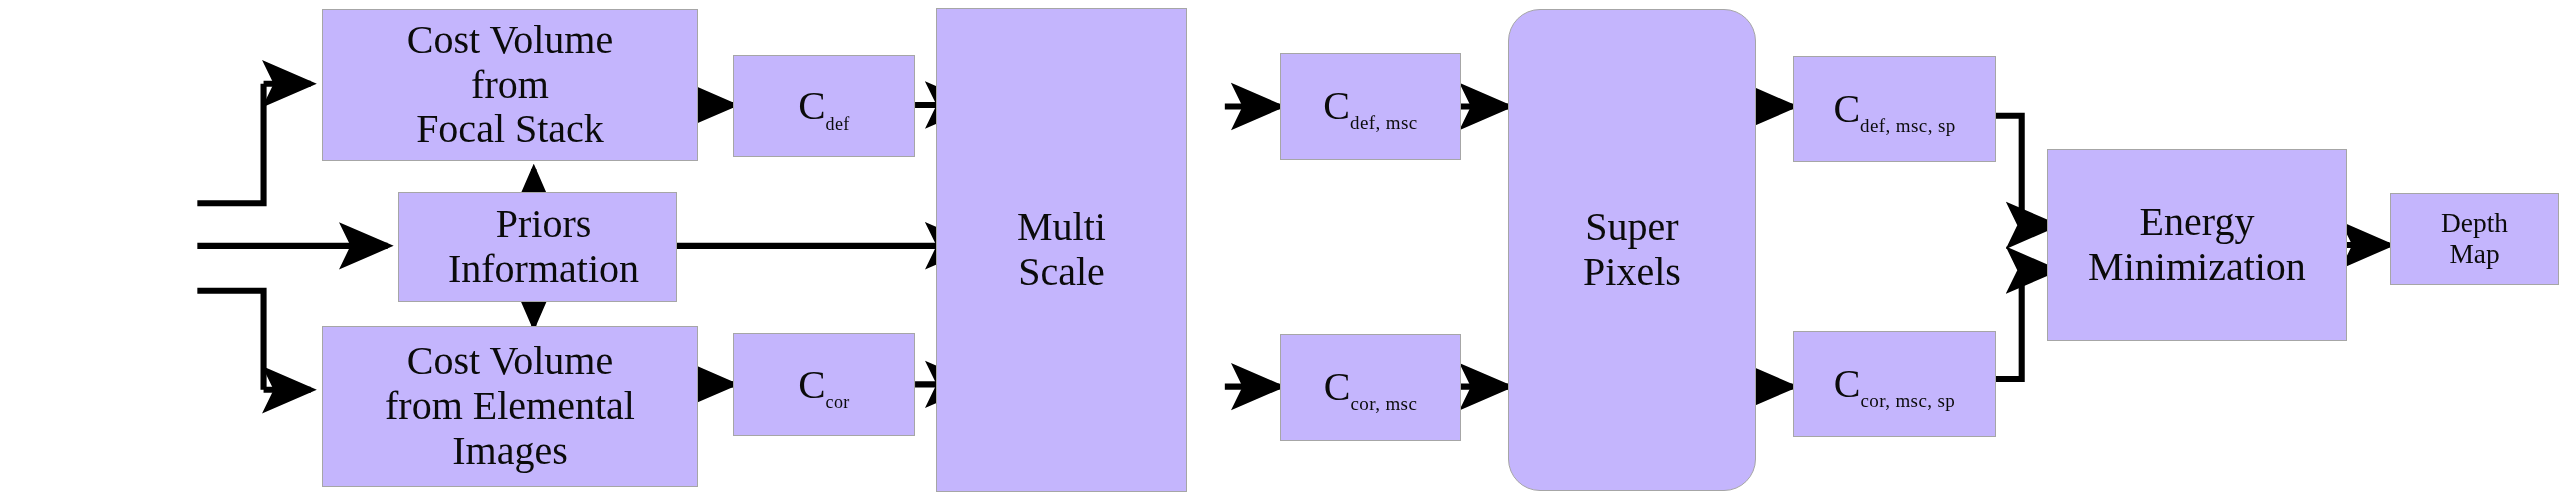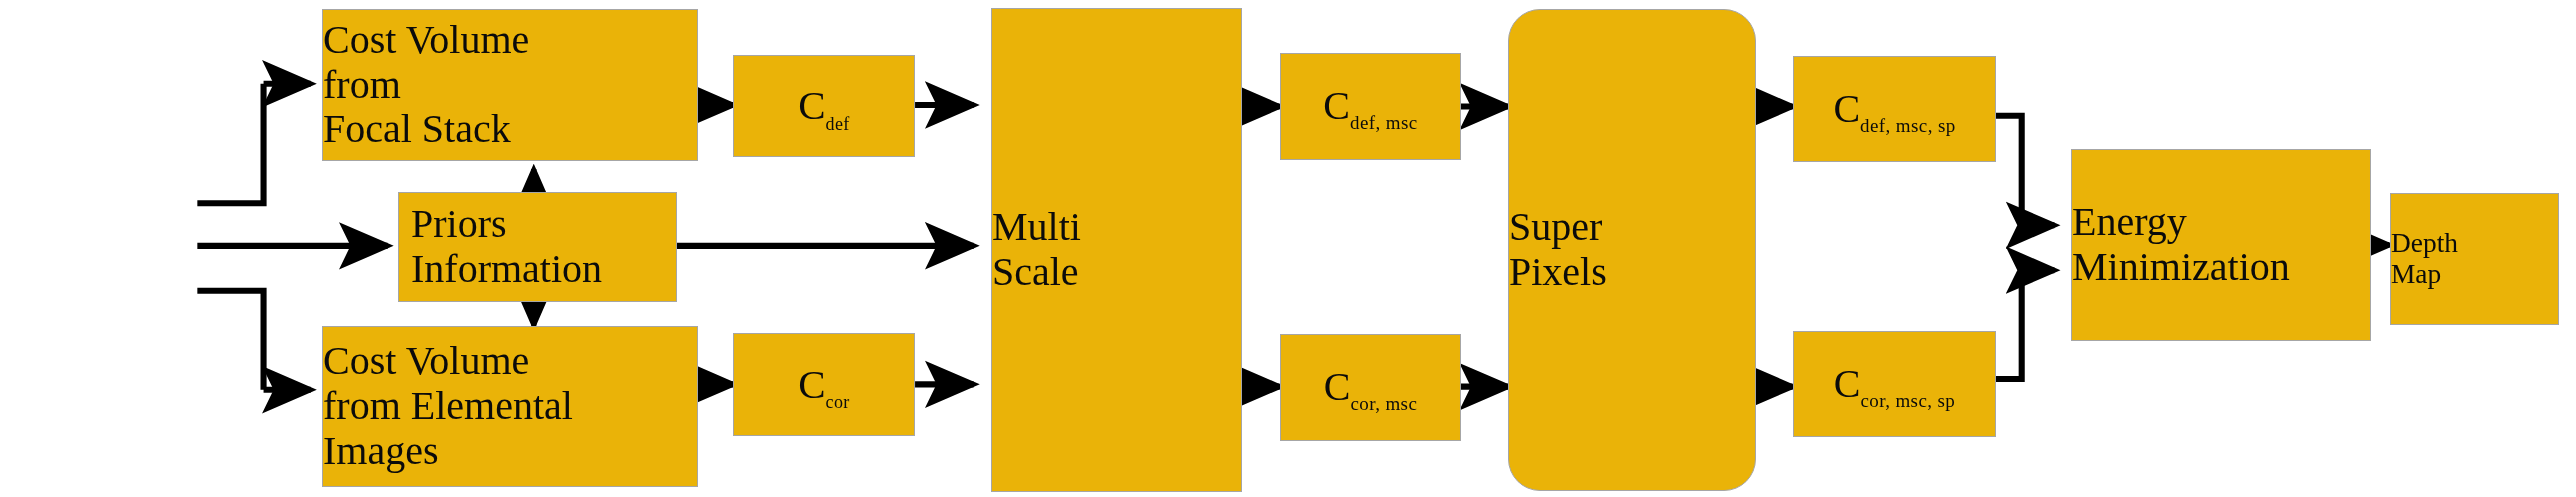--- a/index.html
+++ b/index.html
@@ -21,24 +21,25 @@
     position: absolute;
     left: 0;
     top: 0;
     width: 2576px;
     height: 497px;
   }
   .node-box {
     position: absolute;
     box-sizing: border-box;
     border: 1.5px solid #a6a6a6;
-    background: #eab308;
+    background: #c4b5fd;
     display: flex;
     align-items: center;
     justify-content: center;
+    text-align: center;
     color: #0b0b0b;
     line-height: 1.12;
     white-space: pre-line;
     font-family: "Liberation Serif", "DejaVu Serif", serif;
   }
   .node-label {
     display: block;
     width: 100%;
     white-space: pre-line;
   }
@@ -142,21 +143,21 @@
     </span>
   </div>
 
   <div class="node-box" style="left:733px; top:333px; width:182px; height:103px;">
     <span class="sym">
       <span class="base">C</span>
         <span class="sub">cor</span>
     </span>
   </div>
 
-  <div class="node-box sz-big" style="left:991px; top:7.6px; width:251px; height:484px;">
+  <div class="node-box sz-big" style="left:936px; top:7.6px; width:251px; height:484px;">
     <span class="node-label">Multi
 Scale</span>
   </div>
 
   <div class="node-box" style="left:1280px; top:53px; width:181px; height:107px;">
     <span class="sym sym-small">
       <span class="base">C</span>
         <span class="sub">def, msc</span>
     </span>
   </div>
@@ -180,24 +181,24 @@
     </span>
   </div>
 
   <div class="node-box" style="left:1793px; top:331px; width:203px; height:106px;">
     <span class="sym sym-small">
       <span class="base">C</span>
         <span class="sub">cor, msc, sp</span>
     </span>
   </div>
 
-  <div class="node-box sz-big" style="left:2047px; top:149px; width:300px; height:192px;margin-left:24px;">
+  <div class="node-box sz-big" style="left:2047px; top:149px; width:300px; height:192px;">
     <span class="node-label">Energy
 Minimization</span>
   </div>
 
-  <div class="node-box sz-small" style="left:2390px; top:193px; width:169px; height:132px;">
+  <div class="node-box sz-small" style="left:2390px; top:193px; width:169px; height:92px;">
     <span class="node-label">Depth
 Map</span>
   </div>
 
 </div>
 
 
 </body></html>

